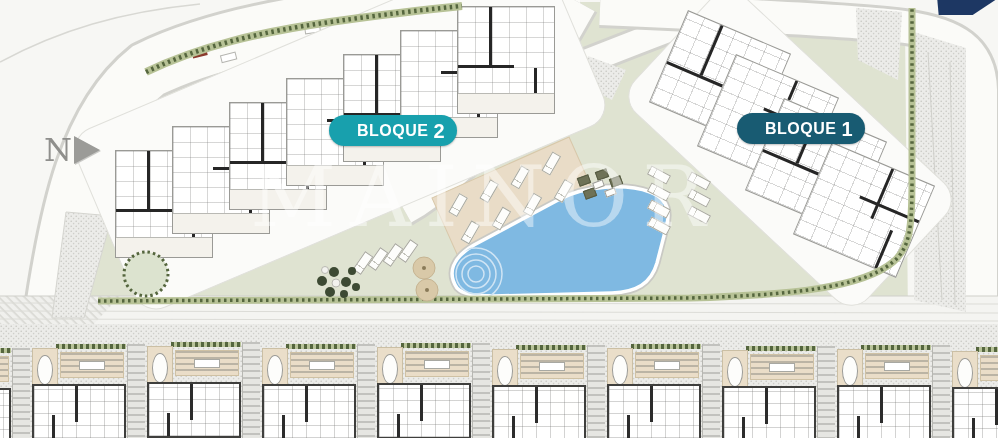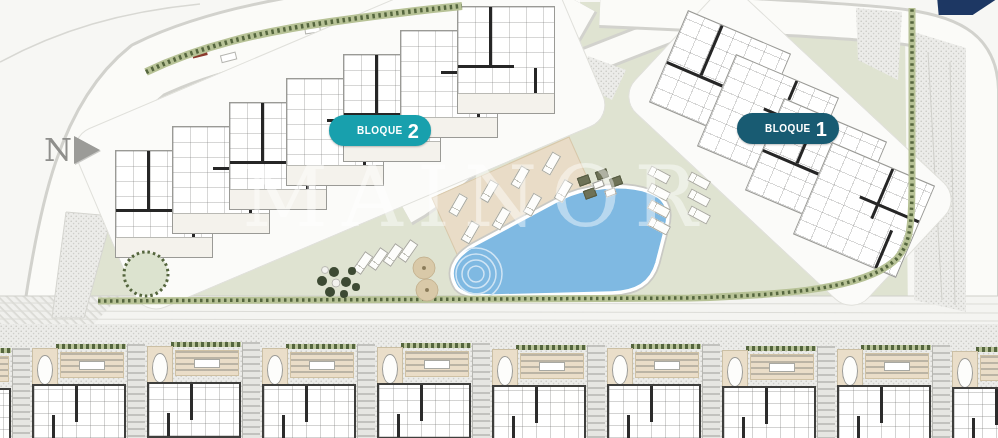--- a/index.html
+++ b/index.html
@@ -39,27 +39,27 @@
   
   .lounger{position:absolute;width:22px;height:10px;background:#fdfdfb;border:1px solid #a9a99f;z-index:4;
        background-image:linear-gradient(90deg,transparent 0 5px,#c4c4bc 5px 6px,transparent 6px);}
   .pergola{position:absolute;width:12px;height:9px;background:#6e7257;border:1px solid #565b42;z-index:4;}
   .ptable{position:absolute;width:11px;height:7px;background:#fdfdfb;border:1px solid #9a9a94;z-index:4;}
   .deckwrap{position:absolute;left:432px;top:198px;width:150px;height:78px;transform:rotate(-24deg);
        transform-origin:0 0;z-index:3;}
   
   .badge{position:absolute;height:31px;border-radius:16px;color:#fff;display:flex;align-items:center;
        justify-content:center;gap:5px;padding:0 12px;z-index:7;box-shadow:0 1px 2px rgba(0,0,0,.25);}
-  .badge span{font-size:10px;font-weight:bold;letter-spacing:.5px;padding-left:16px;}
+  .badge span{font-size:16px;font-weight:bold;letter-spacing:.5px;padding-left:16px;}
   .badge b{font-size:20px;font-weight:bold;line-height:1;}
   
   .pool-label{position:absolute;left:463px;top:259px;width:205px;text-align:center;color:#fff;
        font-size:13px;font-weight:bold;letter-spacing:.4px;z-index:6;text-shadow:0 0 2px rgba(60,110,160,.6);}
   
-  .watermark{position:absolute;left:242px;top:148px;font-family:"DejaVu Serif","Liberation Serif",serif;
+  .watermark{position:absolute;left:250px;top:148px;font-family:"DejaVu Serif","Liberation Serif",serif;
        font-size:84px;letter-spacing:14px;color:rgba(255,255,255,.45);z-index:6;white-space:nowrap;}
   
   .north{position:absolute;left:44px;top:134px;z-index:7;display:flex;align-items:center;}
   .north .n{font-family:"DejaVu Serif","Liberation Serif",serif;font-size:32px;color:#8f8f8c;line-height:1;}
   .north .arr{width:0;height:0;border-left:26px solid #9b9b98;border-top:14px solid transparent;
        border-bottom:14px solid transparent;margin-left:2px;filter:drop-shadow(1px 1px 0 #c9c9c6);}
   
   .ribbon{position:absolute;left:933px;top:0;width:0;height:0;z-index:7;
        border-top:15px solid #1d3763;border-left:10px solid transparent;border-right:14px solid transparent;
        width:58px;transform:skewX(-30deg);}

